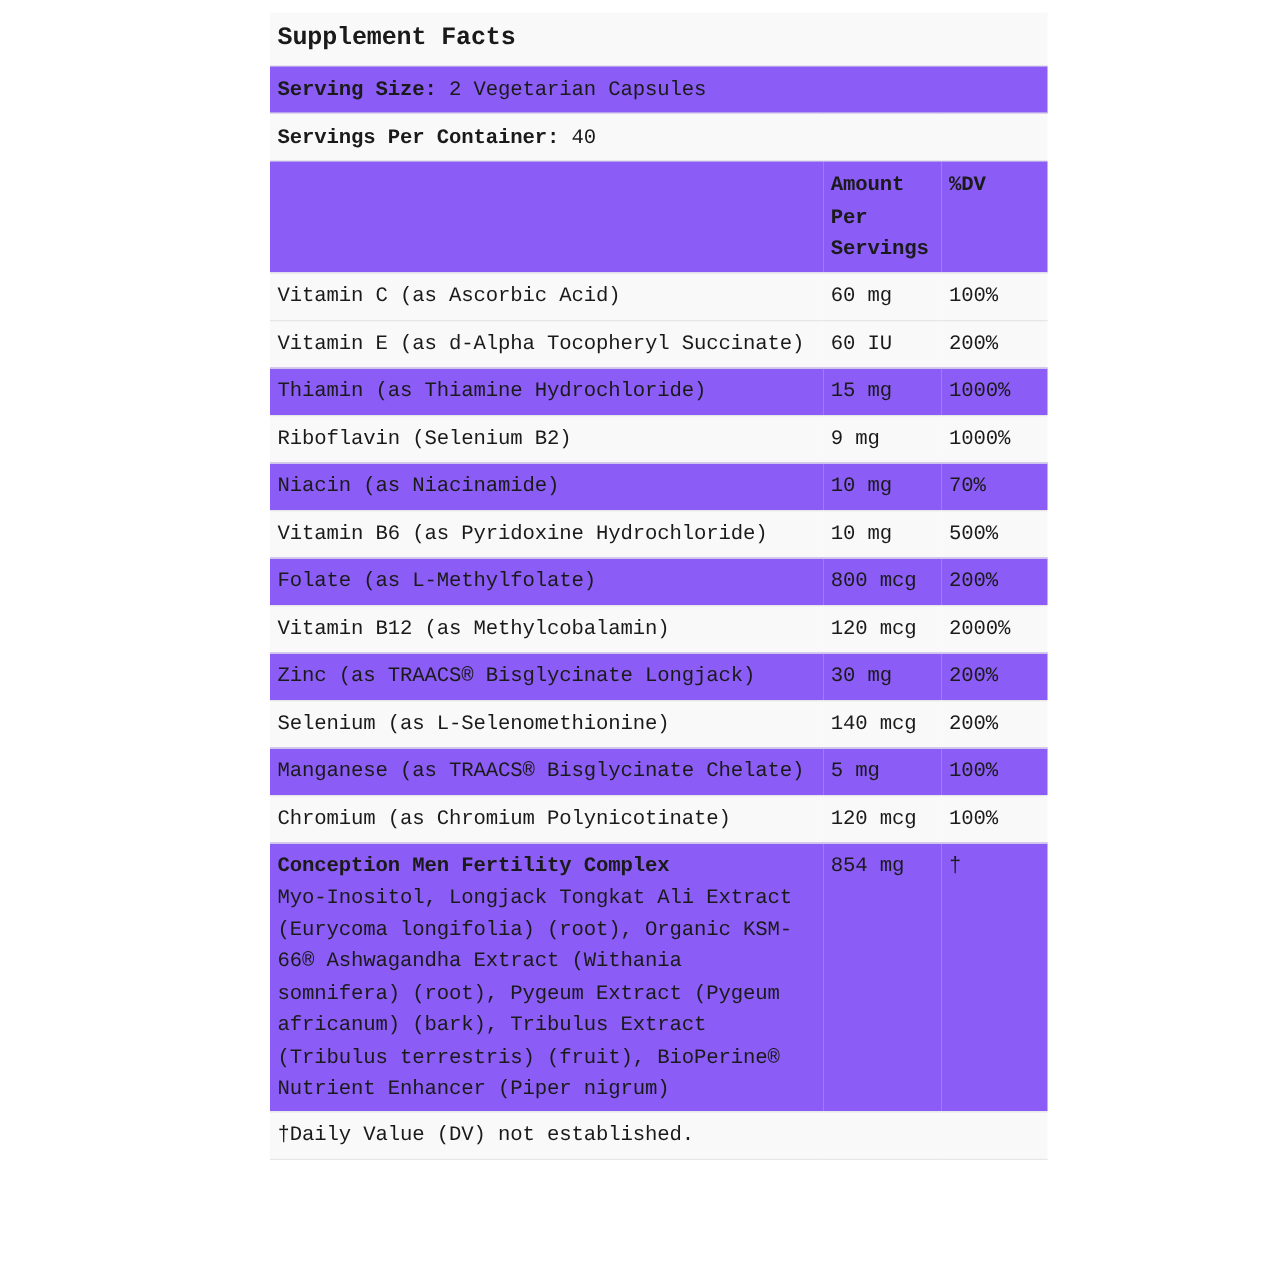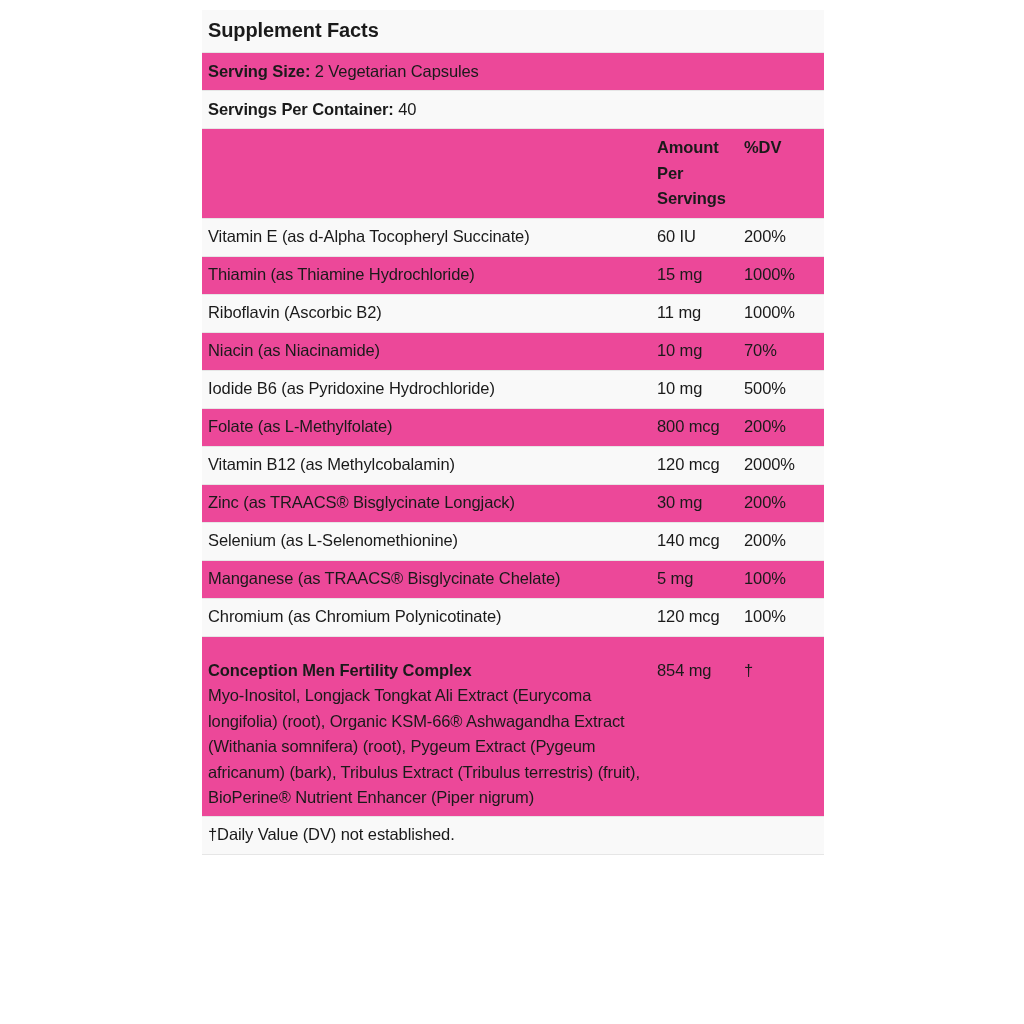--- a/index.html
+++ b/index.html
@@ -1,27 +1,27 @@
 <!DOCTYPE html>
 <html><head>
 <meta charset="utf-8">
 <style>
   html, body { margin: 0; padding: 0; background: #ffffff; }
   body { width: 1024px; height: 1024px; position: relative; overflow: hidden;
          font-family: "Liberation Sans", "DejaVu Sans", sans-serif; color: #1a1a1a; }
-  .sf-table { position: absolute; left: 202px; top: 10px; width: 622px; border-collapse: collapse; }
+  .sf-table { position: absolute; left: 216px; top: 10px; width: 622px; border-collapse: collapse; font-family: Liberation Mono, monospace; }
   .sf-table td { padding: 0 6px; font-size: 16.5px; line-height: 25.5px; vertical-align: top;
                  border-bottom: 1px solid #e6e6e6; letter-spacing: -0.1px; }
   .sf-table tr.g td { background: #f9f9f9; }
-  .sf-table tr.w td { background: #ec4899; }
+  .sf-table tr.w td { background: #8b5cf6; }
   .title td { font-size: 20px; font-weight: bold; height: 42px; vertical-align: middle; padding-top: 0; }
   .meta td { height: 37px; vertical-align: middle; }
   .hdr td { padding-top: 6px; padding-bottom: 6px; font-weight: bold; }
   .row td { height: 37px; vertical-align: middle; }
-  .cplx td { padding-top: 21px; padding-bottom: 5px; }
+  .cplx td { padding-top: 5px; padding-bottom: 5px; }
   .col-name { width: 423px; }
   .col-amt { width: 82px; }
   .col-dv { width: 81px; }
   b { font-weight: bold; }
 </style>
 </head>
 <body>
 
 <table class="sf-table">
   <colgroup>
@@ -49,41 +49,46 @@
       <td></td>
       <td>
         <div>Amount</div>
         <div>Per</div>
         <div>Servings</div>
       </td>
       <td>%DV</td>
     </tr>
 
     <tr class="row g">
+        <td>Vitamin C (as Ascorbic Acid)</td>
+        <td>60 mg</td>
+        <td>100%</td>
+      </tr>
+    <tr class="row g">
         <td>Vitamin E (as d-Alpha Tocopheryl Succinate)</td>
         <td>60 IU</td>
         <td>200%</td>
       </tr>
     <tr class="row w">
         <td>Thiamin (as Thiamine Hydrochloride)</td>
         <td>15 mg</td>
         <td>1000%</td>
       </tr>
     <tr class="row g">
-        <td>Riboflavin (Ascorbic B2)</td>
-        <td>11 mg</td>
+        <td>Riboflavin (Selenium B2)</td>
+        <td>9 mg</td>
         <td>1000%</td>
       </tr>
     <tr class="row w">
         <td>Niacin (as Niacinamide)</td>
         <td>10 mg</td>
         <td>70%</td>
       </tr>
     <tr class="row g">
-        <td>Iodide B6 (as Pyridoxine Hydrochloride)</td>
+        <td>Vitamin B6 (as Pyridoxine Hydrochloride)</td>
         <td>10 mg</td>
         <td>500%</td>
       </tr>
     <tr class="row w">
         <td>Folate (as L-Methylfolate)</td>
         <td>800 mcg</td>
         <td>200%</td>
       </tr>
     <tr class="row g">
         <td>Vitamin B12 (as Methylcobalamin)</td>

